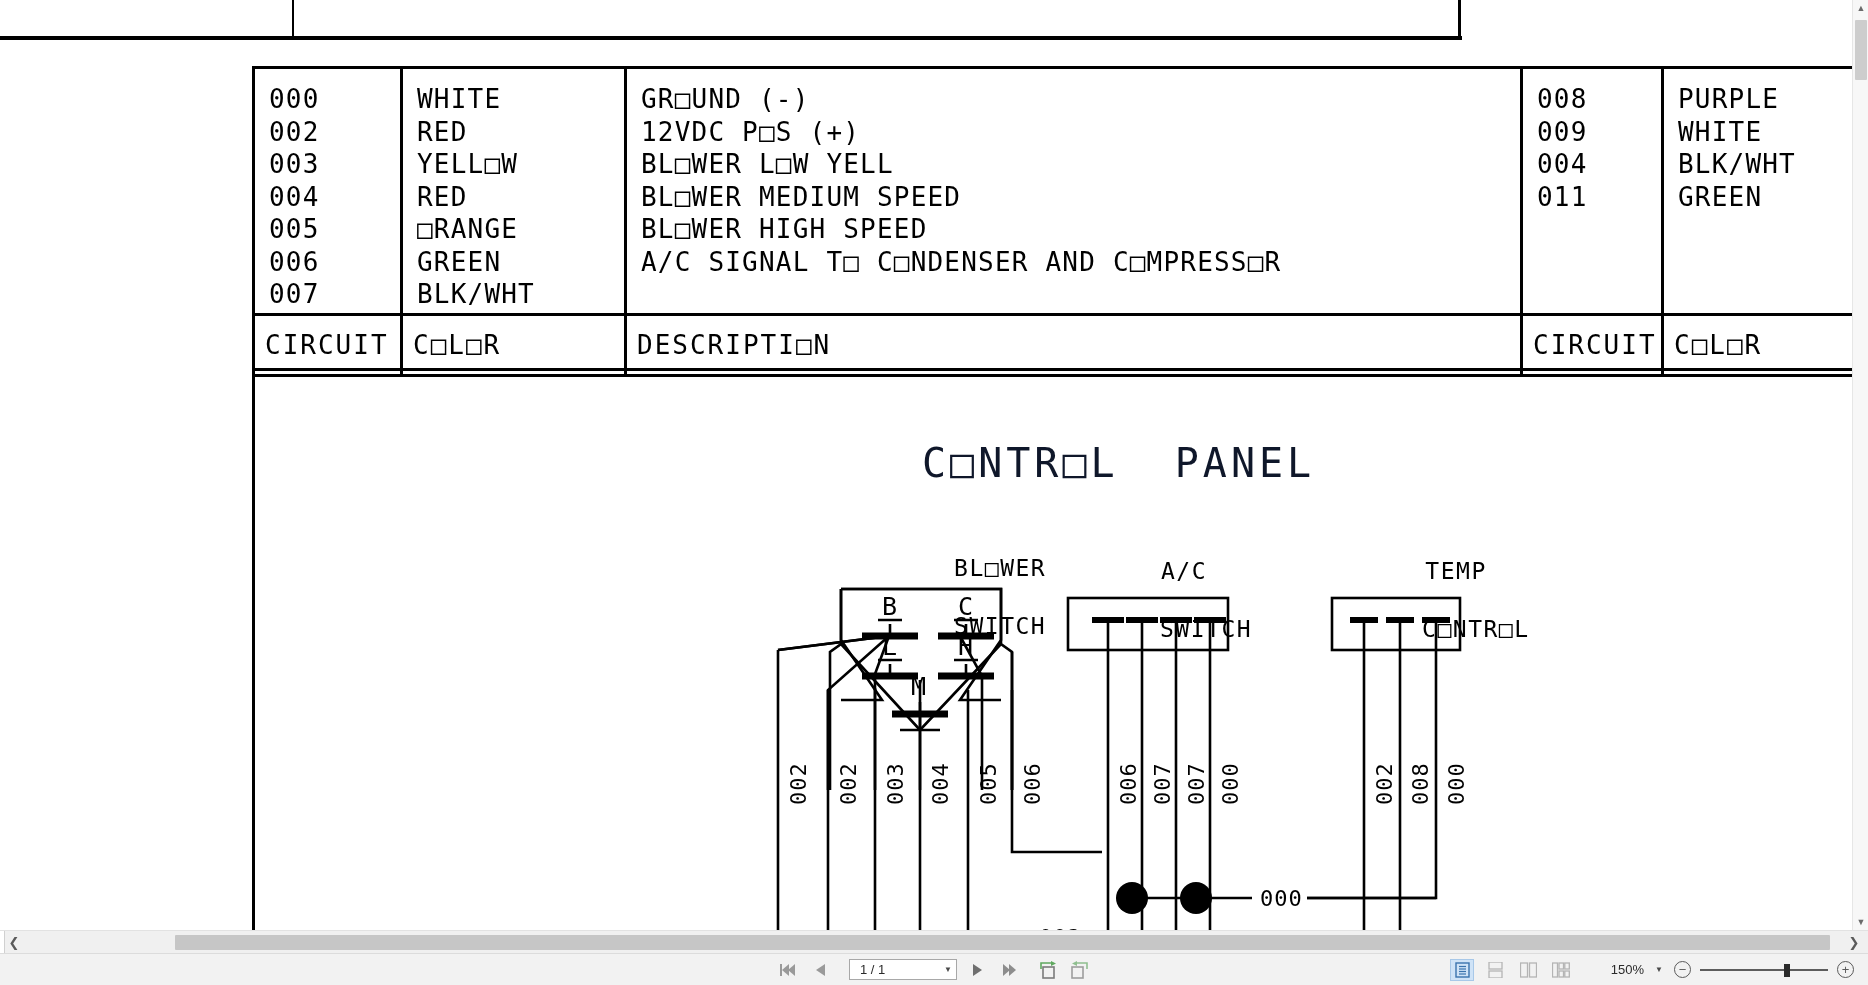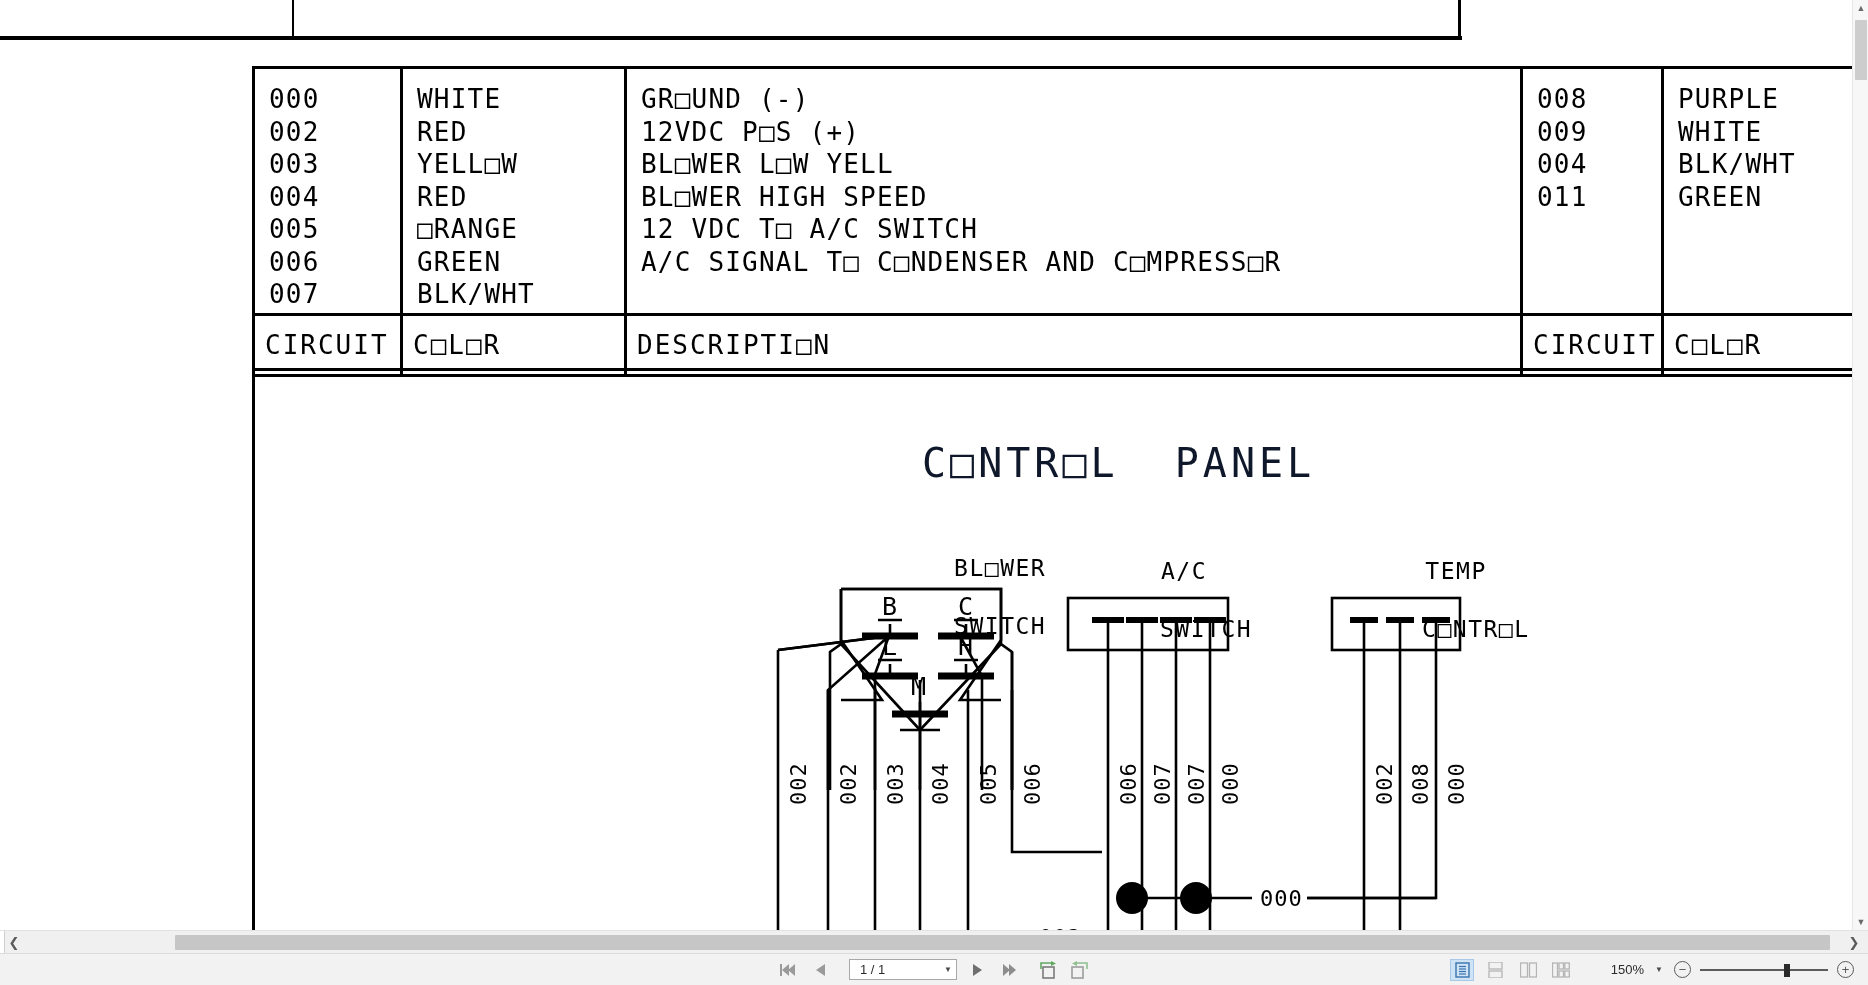--- a/index.html
+++ b/index.html
@@ -261,22 +261,22 @@
             <div class="lg-line">GREEN</div>
             <div class="lg-line">BLK/WHT</div>
           </div>
         </div>
 
         <div class="lg-col lg-c-desc">
           <div class="lg-cell">
             <div class="lg-line">GR□UND (-)</div>
             <div class="lg-line">12VDC P□S (+)</div>
             <div class="lg-line">BL□WER L□W YELL</div>
+            <div class="lg-line">BL□WER MEDIUM SPEED</div>
             <div class="lg-line">BL□WER HIGH SPEED</div>
-            <div class="lg-line">12 VDC T□ A/C SWITCH</div>
             <div class="lg-line">A/C SIGNAL T□ C□NDENSER AND C□MPRESS□R</div>
           </div>
         </div>
 
         <div class="lg-col lg-c-circuit2">
           <div class="lg-cell">
             <div class="lg-line">008</div>
             <div class="lg-line">009</div>
             <div class="lg-line">004</div>
             <div class="lg-line">011</div>

